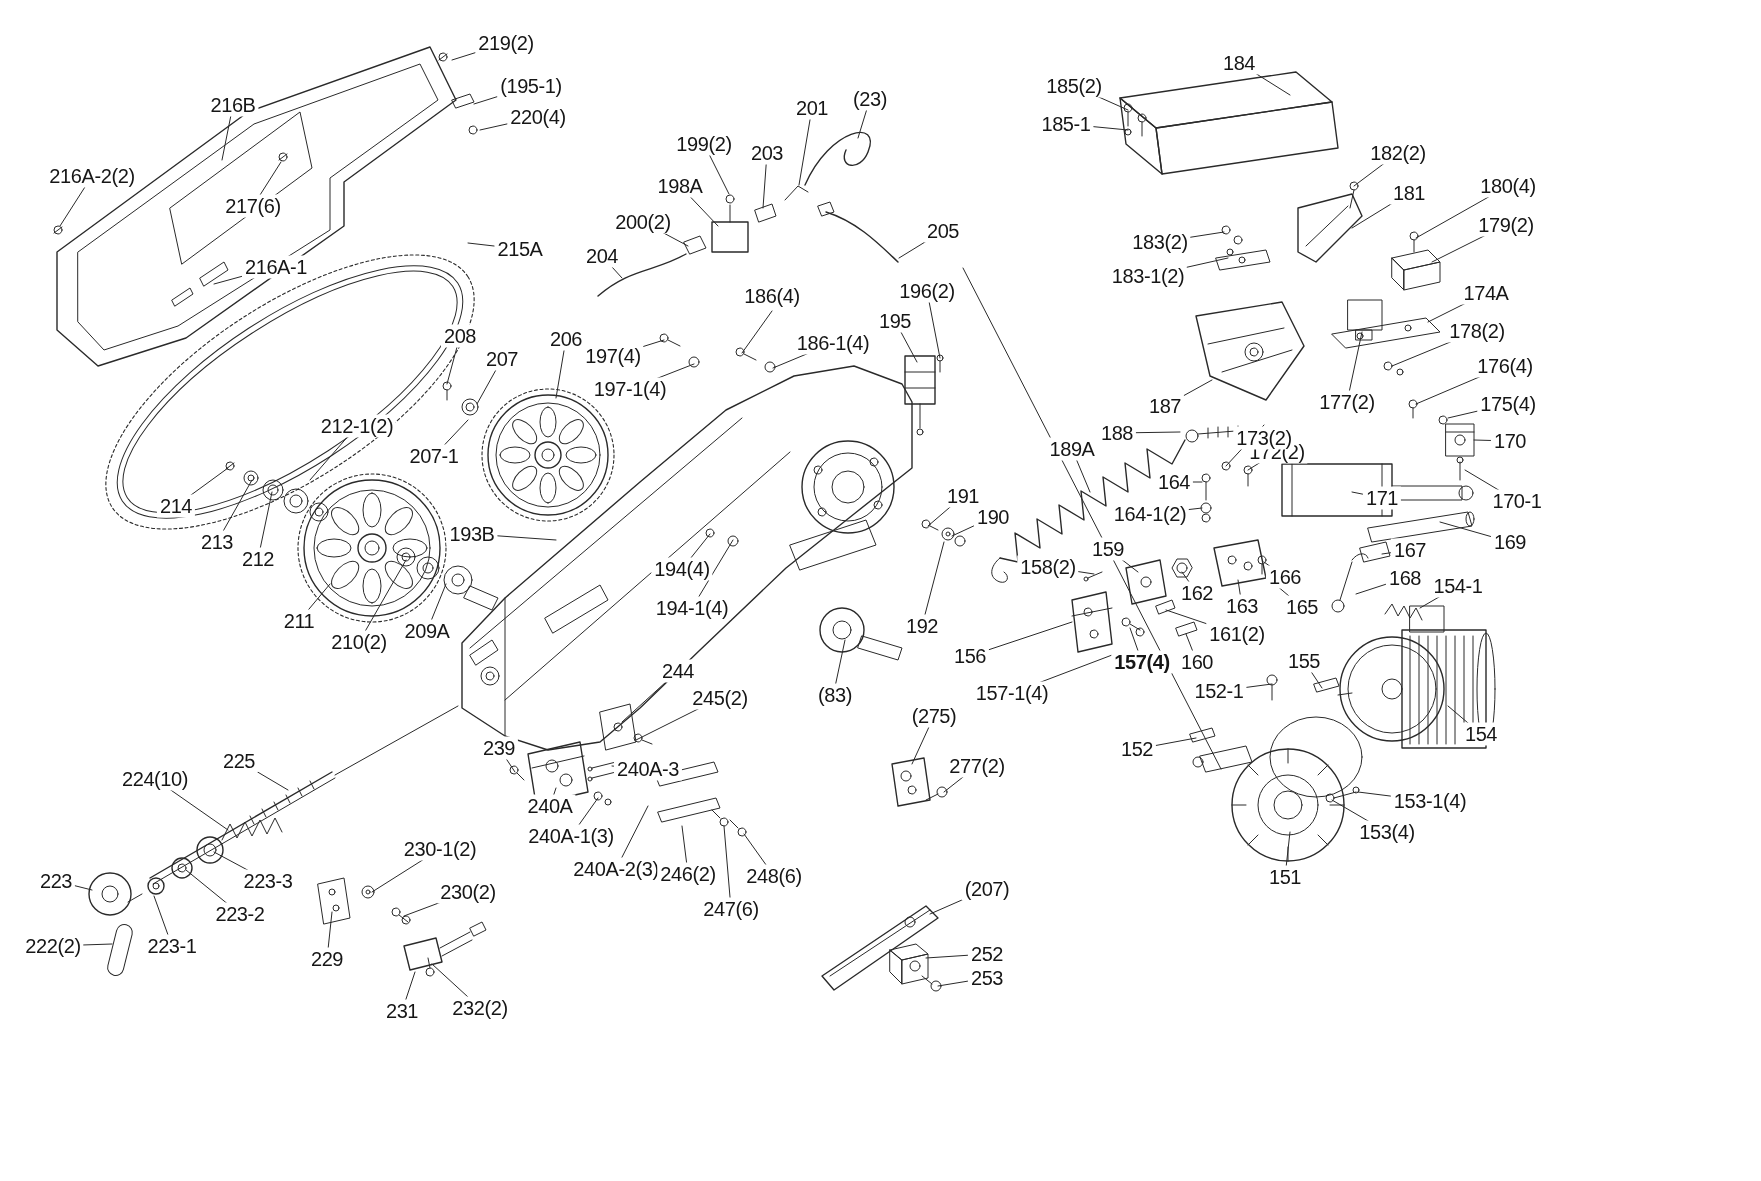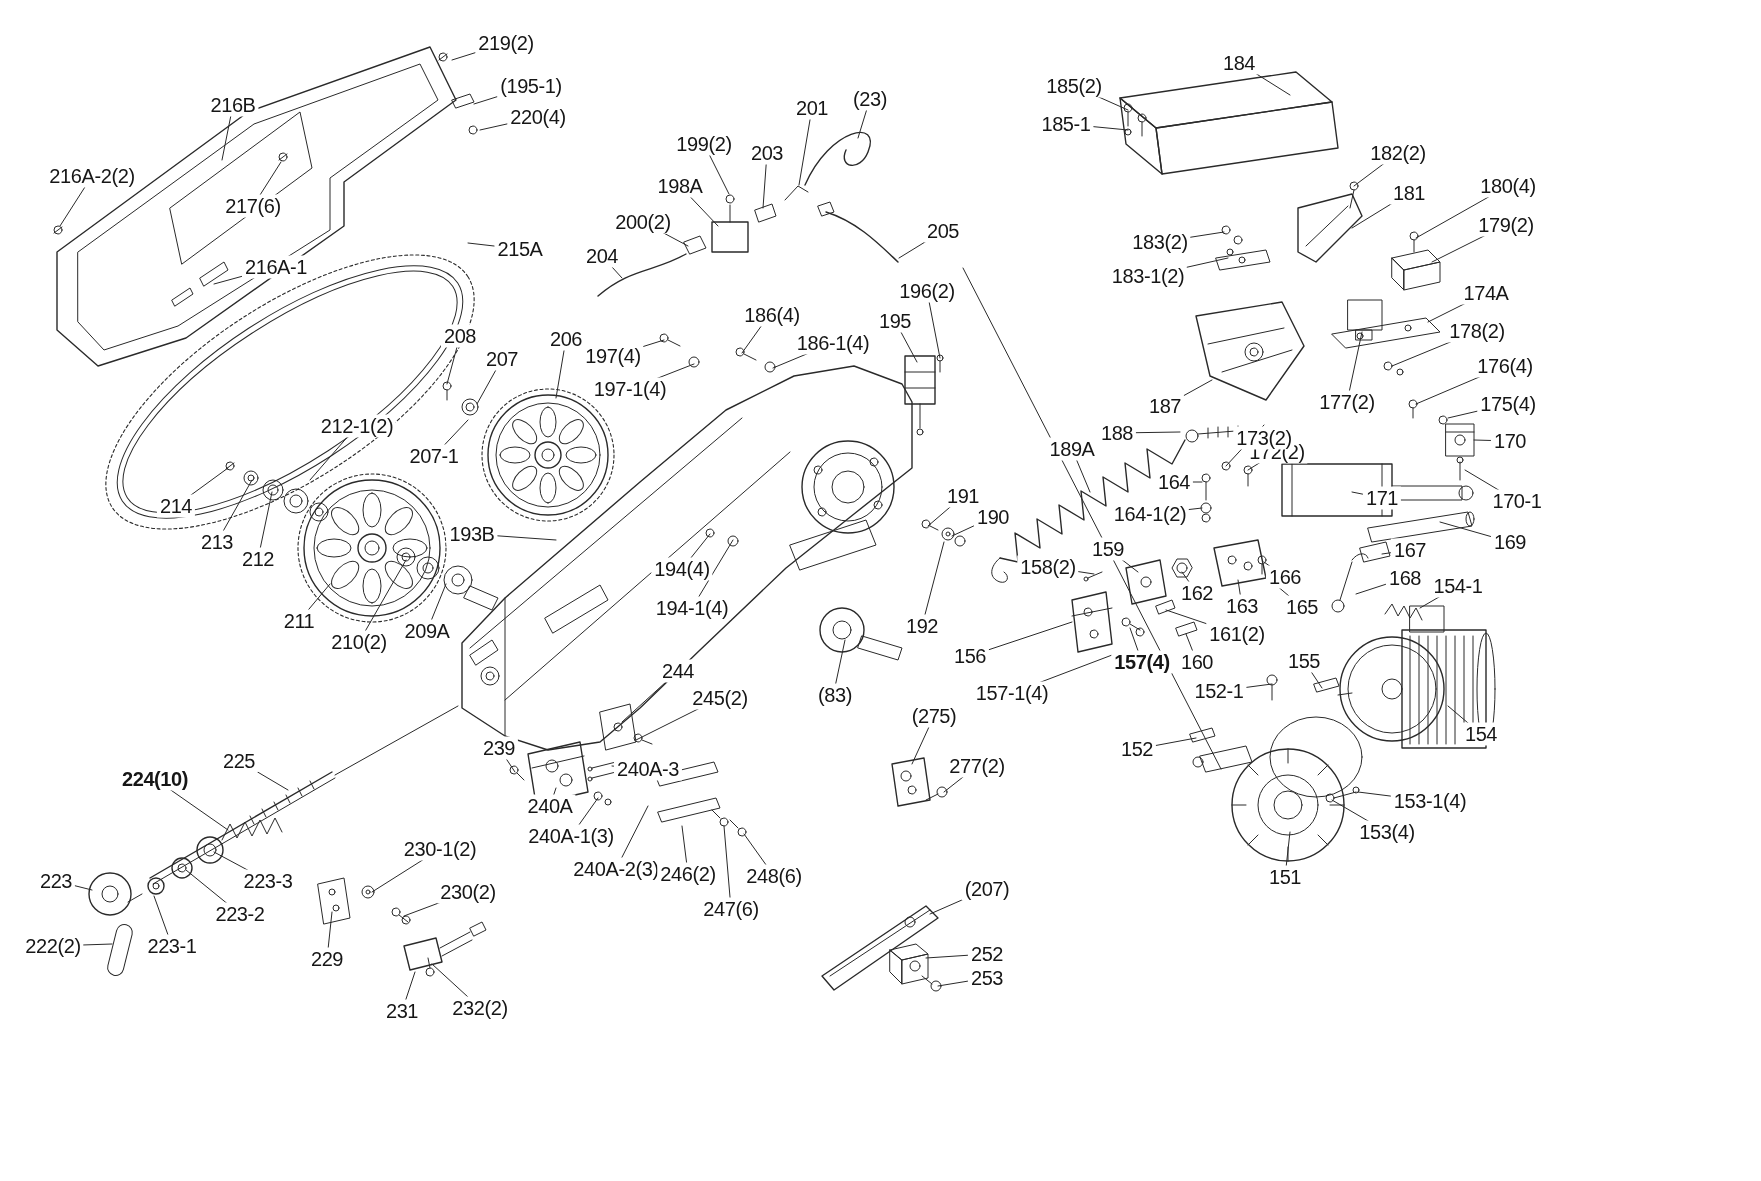--- a/index.html
+++ b/index.html
@@ -523,21 +523,21 @@
       <div class="part-label" style="left: 812px; top: 108px;">201</div>
       <div class="part-label" style="left: 870px; top: 99px;">(23)</div>
       <div class="part-label" style="left: 704px; top: 144px;">199(2)</div>
       <div class="part-label" style="left: 767px; top: 153px;">203</div>
       <div class="part-label" style="left: 680px; top: 186px;">198A</div>
       <div class="part-label" style="left: 643px; top: 222px;">200(2)</div>
       <div class="part-label" style="left: 602px; top: 256px;">204</div>
       <div class="part-label" style="left: 943px; top: 231px;">205</div>
       <div class="part-label" style="left: 927px; top: 291px;">196(2)</div>
       <div class="part-label" style="left: 895px; top: 321px;">195</div>
-      <div class="part-label" style="left: 772px; top: 315px;">186(4)</div>
+      <div class="part-label" style="left: 772px; top: 296px;">186(4)</div>
       <div class="part-label" style="left: 833px; top: 343px;">186-1(4)</div>
       <div class="part-label" style="left: 613px; top: 356px;">197(4)</div>
       <div class="part-label" style="left: 630px; top: 389px;">197-1(4)</div>
       <div class="part-label" style="left: 460px; top: 336px;">208</div>
       <div class="part-label" style="left: 566px; top: 339px;">206</div>
       <div class="part-label" style="left: 502px; top: 359px;">207</div>
       <div class="part-label" style="left: 434px; top: 456px;">207-1</div>
       <div class="part-label" style="left: 357px; top: 426px;">212-1(2)</div>
       <div class="part-label" style="left: 176px; top: 506px;">214</div>
       <div class="part-label" style="left: 217px; top: 542px;">213</div>
@@ -604,21 +604,21 @@
       <div class="part-label" style="left: 550px; top: 806px;">240A</div>
       <div class="part-label" style="left: 648px; top: 769px;">240A-3</div>
       <div class="part-label" style="left: 571px; top: 836px;">240A-1(3)</div>
       <div class="part-label" style="left: 616px; top: 869px;">240A-2(3)</div>
       <div class="part-label" style="left: 688px; top: 874px;">246(2)</div>
       <div class="part-label" style="left: 731px; top: 909px;">247(6)</div>
       <div class="part-label" style="left: 774px; top: 876px;">248(6)</div>
       <div class="part-label" style="left: 934px; top: 716px;">(275)</div>
       <div class="part-label" style="left: 977px; top: 766px;">277(2)</div>
       <div class="part-label" style="left: 239px; top: 761px;">225</div>
-      <div class="part-label" style="left: 155px; top: 779px; font-weight: bold;">224(10)</div>
+      <div class="part-label" style="left: 155px; top: 779px;">224(10)</div>
       <div class="part-label" style="left: 268px; top: 881px;">223-3</div>
       <div class="part-label" style="left: 240px; top: 914px;">223-2</div>
       <div class="part-label" style="left: 172px; top: 946px;">223-1</div>
       <div class="part-label" style="left: 56px; top: 881px;">223</div>
       <div class="part-label" style="left: 53px; top: 946px;">222(2)</div>
       <div class="part-label" style="left: 327px; top: 959px;">229</div>
       <div class="part-label" style="left: 440px; top: 849px;">230-1(2)</div>
       <div class="part-label" style="left: 468px; top: 892px;">230(2)</div>
       <div class="part-label" style="left: 402px; top: 1011px;">231</div>
       <div class="part-label" style="left: 480px; top: 1008px;">232(2)</div>

